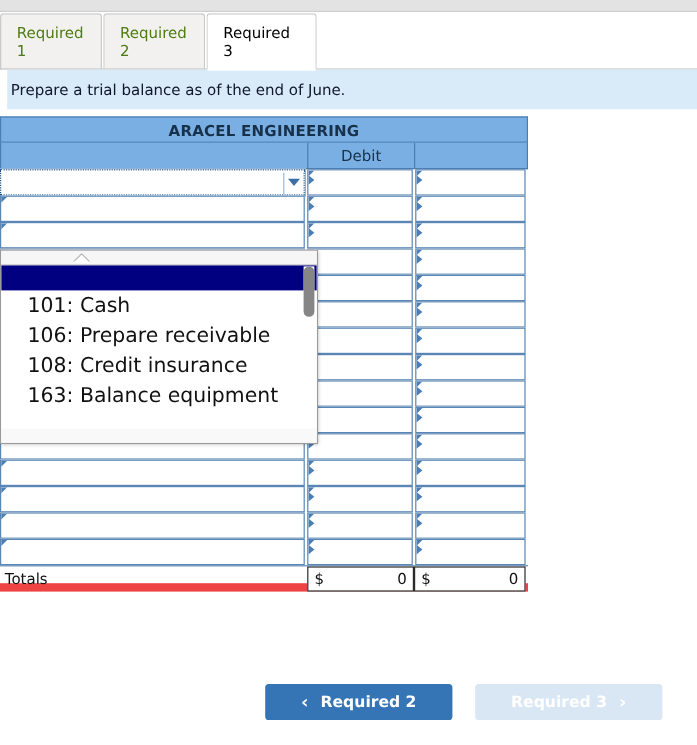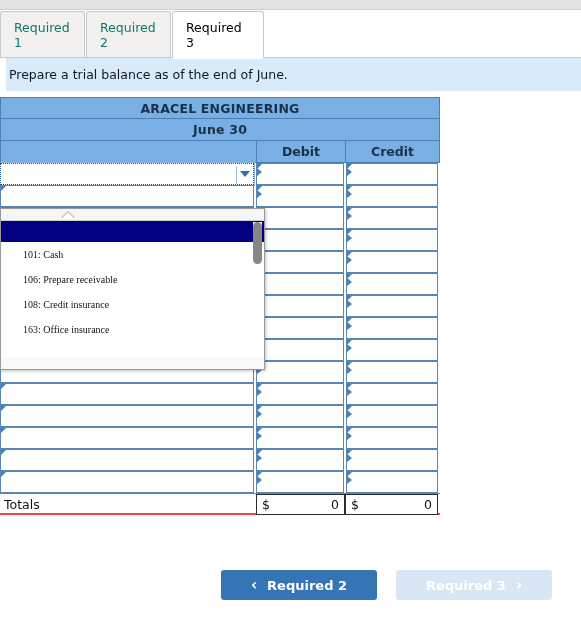--- a/index.html
+++ b/index.html
@@ -31,21 +31,21 @@
     content: ""; position: absolute; left: 0; bottom: 0;
     width: 581px; height: 1px; background: #c9c9c9;
   }
   .tab {
     position: absolute; top: 0; height: 47px;
     border: 1px solid #c9c9c9;
     border-bottom: none;
     background: #f2f1f0;
     border-radius: 3px 3px 0 0;
     display: flex; align-items: center; justify-content: center;
-    font-size: 12.5px; color: #0f766e;
+    font-size: 12.5px; color: #4d7c0f;
     cursor: pointer;
     padding: 0 13px;
   }
   .tab.active {
     background: #ffffff;
     z-index: 3;
     color: #000;
   }
   .tab.active::after {
     content: ""; position: absolute; left: 0; bottom: -1px;
@@ -81,21 +81,21 @@
   }
   .hrow.first { border-top: 1px solid #4a7eb5; text-align: center; }
   .colhdr {
     height: 22px; width: 440px;
     display: flex;
     border: 1px solid #4a7eb5; border-top: none;
     background: #7aafe3;
   }
   .colhdr .c {
     display: flex; align-items: center; justify-content: center;
-    font-size: 12.5px; font-weight: bold; color: #17314a;
+    font-size: 12.5px; font-weight: normal; color: #17314a;
   }
   .colhdr .c.acct  { width: 256px; border-right: 1px solid #4a7eb5; }
   .colhdr .c.debit { width: 89px;  border-right: 1px solid #4a7eb5; }
   .colhdr .c.credit{ width: 93px; }
 
   
   .rows { position: relative; width: 440px; }
   .drow {
     position: relative;
     height: 22px; width: 440px;
@@ -150,21 +150,21 @@
     position: absolute; right: 16px; top: 2px;
     width: 1px; height: 18px; background: #9bb8d6;
   }
 
   
   .totals {
     position: relative;
     width: 440px; height: 22px;
     display: flex;
     border-top: 1px solid #5a86b5;
-    border-bottom: 2px solid #ef4444;
+    border-bottom: 7px solid #ef4444;
     background: #fff;
   }
   .totals .tl {
     width: 256px; height: 21px;
     display: flex; align-items: center;
     padding-left: 4px;
     font-size: 12.5px; color: #111;
   }
   .totals .tv {
     height: 21px;
@@ -207,25 +207,24 @@
   .dd-list {
     position: relative;
     height: 136px;
     overflow: hidden;
     background: #fff;
   }
   .dd-item {
     height: 25px;
     display: flex; align-items: center;
     padding-left: 22px;
-    font-size: 10px;
+    font-size: 17px;
     color: #111;
     cursor: pointer;
     white-space: nowrap;
-    font-family: Liberation Serif, serif;
   }
   .dd-item.selected {
     background: #000080;
     color: #ffffff;
     height: 21px;
     padding-left: 0;
   }
   .dd-scrollbar {
     position: absolute;
     right: 2px; top: 13px;
@@ -293,28 +292,24 @@
 
   <div class="instruction">
     <span>Prepare a trial balance as of the end of June.</span>
   </div>
 
   <div class="sheet">
 
     <div class="hrow first">
       <span>ARACEL ENGINEERING</span>
     </div>
-    <div class="hrow">
-      <span>June 30</span>
-    </div>
 
     <div class="colhdr">
       <div class="c acct"></div>
       <div class="c debit">Debit</div>
-      <div class="c credit">Credit</div>
     </div>
 
     <div class="rows" id="rows-host">
         <div class="drow">
           <div class="combo-cell">
             <div class="combo-sep"></div>
             <div class="combo-arrow"></div>
           </div>
           <div class="cell debit"></div>
           <div class="cell credit"></div>
@@ -406,21 +401,21 @@
 
   <div class="dropdown">
     <div class="dd-scrollup">
       <div class="caret"></div>
     </div>
     <div class="dd-list" id="dd-host">
         <div class="dd-item selected"></div>
         <div class="dd-item">101: Cash</div>
         <div class="dd-item">106: Prepare receivable</div>
         <div class="dd-item">108: Credit insurance</div>
-        <div class="dd-item">163: Office insurance</div>
+        <div class="dd-item">163: Balance equipment</div>
       </div>
     <div class="dd-scrollbar">
       <div class="dd-thumb"></div>
     </div>
     <div class="dd-foot"></div>
   </div>
 
   <div class="navbar">
     <button class="navbtn prev">
       <span class="chev">‹</span>

